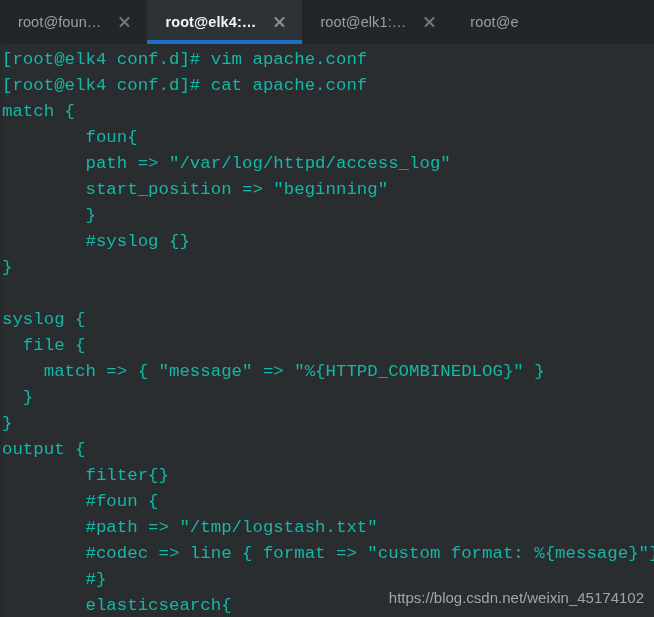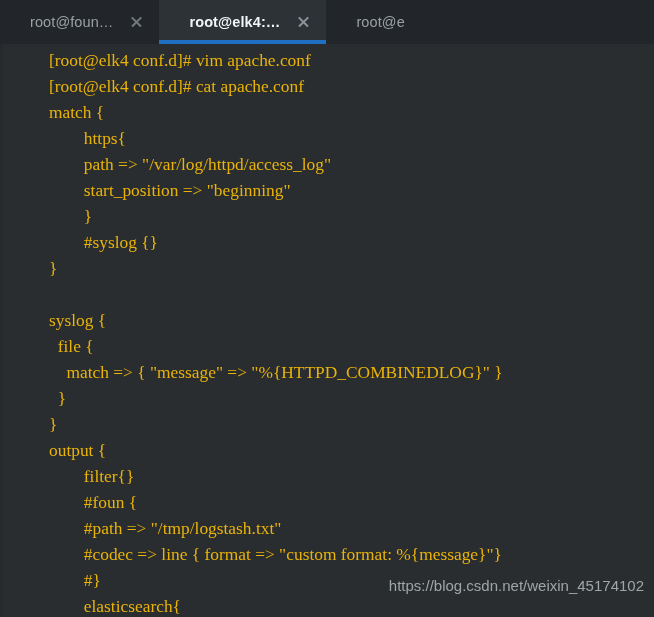--- a/index.html
+++ b/index.html
@@ -26,21 +26,21 @@
     display: flex;
     align-items: stretch;
     overflow: hidden;
     box-sizing: border-box;
   }
   .tab {
     position: relative;
     display: flex;
     align-items: center;
     height: 44px;
-    padding: 0 0 0 30px;
+    padding: 0 0 0 18px;
     box-sizing: border-box;
     flex: 0 0 auto;
     white-space: nowrap;
     background: #22262a;
   }
   .tab.active {
     background: #2d3237;
     justify-content: space-between;
   }
   .tab .label {
@@ -105,33 +105,32 @@
     background: #262a2d;
   }
   .screen {
     position: absolute;
     left: 2px;
     top: 3px;
     right: 0;
     bottom: 0;
   }
   .line {
-    font-family: Liberation Serif, serif;
+    font-family: Liberation Mono, monospace;
     font-size: 17.4px;
     line-height: 26px;
     height: 26px;
-    color: #eab308;
+    color: #14b8a6;
     white-space: pre;
     letter-spacing: 0px;
-    margin-left: 47px;
   }
   .watermark {
     position: absolute;
     right: 10px;
-    bottom: 23px;
+    bottom: 11px;
     font-family: "Liberation Sans", sans-serif;
     font-size: 15px;
     color: #a0a5a8;
     white-space: pre;
   }
 </style>
 </head>
 <body>
 
 <div class="app">
@@ -140,32 +139,36 @@
       <div class="tab">
         <span class="label">root@foun…</span>
         <span class="closebtn"></span>
       </div>
       <div class="tab active">
         <span class="label">root@elk4:…</span>
         <span class="closebtn"></span>
         <span class="underline"></span>
       </div>
       <div class="tab">
+        <span class="label">root@elk1:…</span>
+        <span class="closebtn"></span>
+      </div>
+      <div class="tab">
         <span class="label">root@e</span>
         <span style="width: 8px;"></span>
       </div>
     </div>
 
   <div class="terminal">
     <div class="term-edge"></div>
     <div class="screen" id="screen">
         <div class="line">[root@elk4 conf.d]# vim apache.conf</div>
         <div class="line">[root@elk4 conf.d]# cat apache.conf</div>
         <div class="line">match {</div>
-        <div class="line">        https{</div>
+        <div class="line">        foun{</div>
         <div class="line">        path =&gt; "/var/log/httpd/access_log"</div>
         <div class="line">        start_position =&gt; "beginning"</div>
         <div class="line">        }</div>
         <div class="line">        #syslog {}</div>
         <div class="line">}</div>
         <div class="line"></div>
         <div class="line">syslog {</div>
         <div class="line">  file {</div>
         <div class="line">    match =&gt; { "message" =&gt; "%{HTTPD_COMBINEDLOG}" }</div>
         <div class="line">  }</div>

